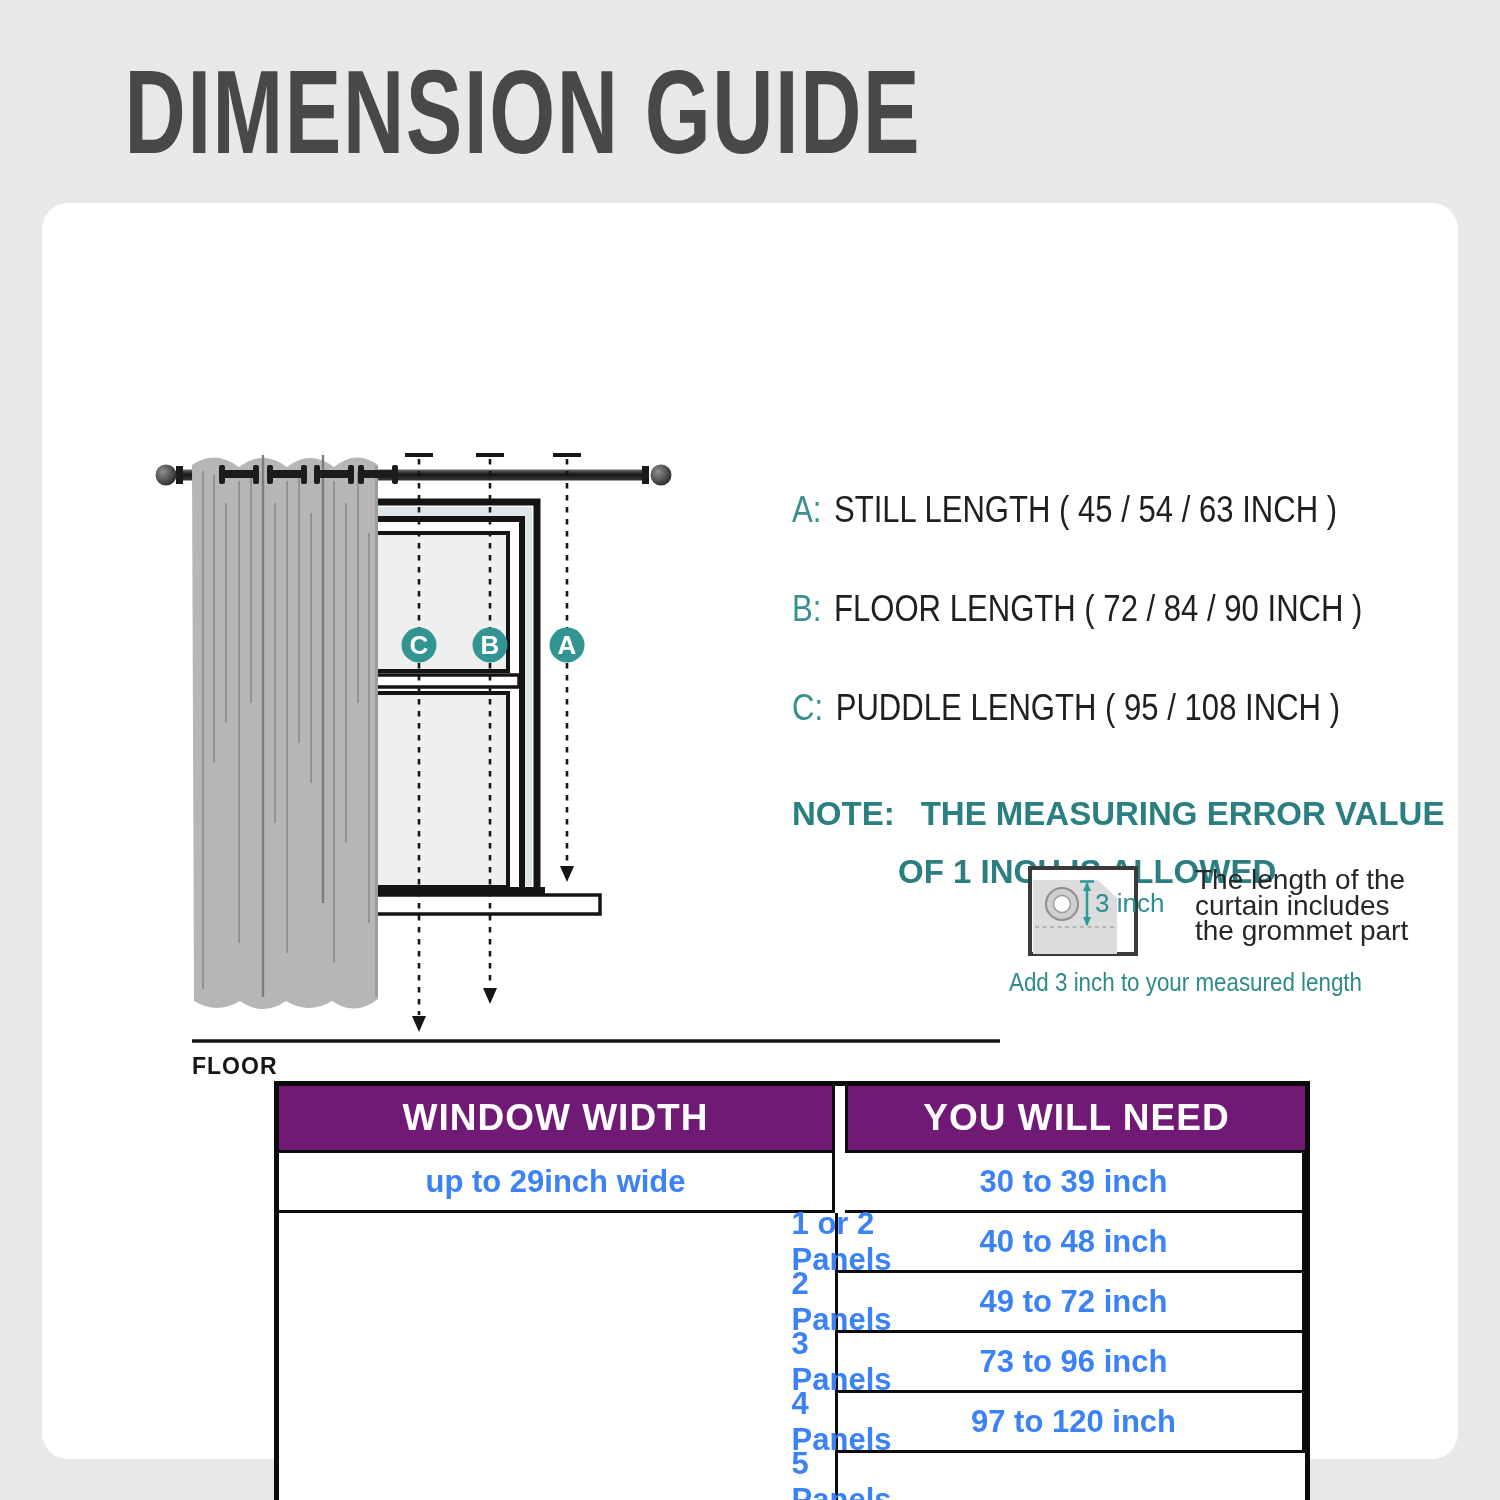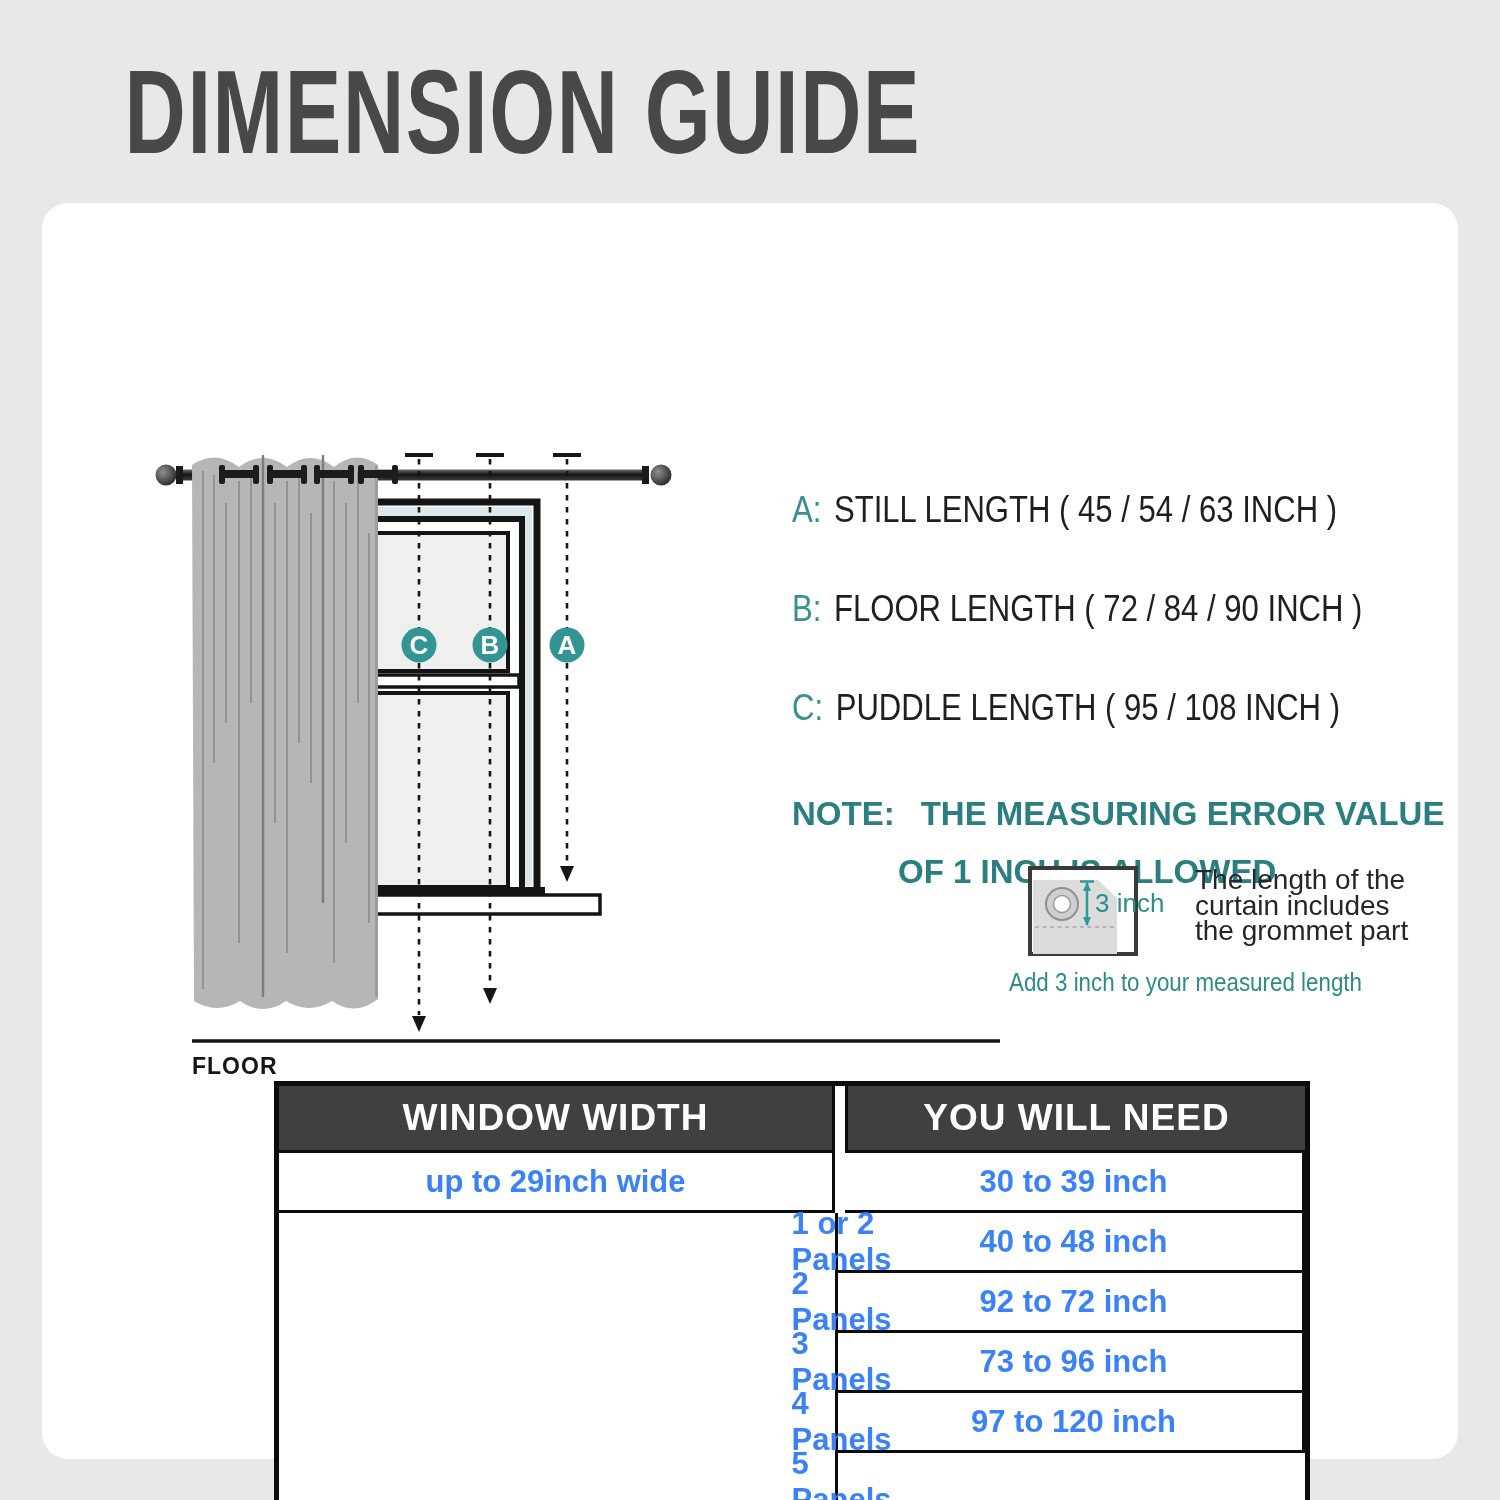--- a/index.html
+++ b/index.html
@@ -48,21 +48,21 @@
   .size-table{
     position:absolute;left:232px;top:878px;
     display:grid;grid-template-columns:556px 10px 460px;
     grid-template-rows:67px repeat(7,60px);
     border:5px solid #0c0c0c;background:#ffffff;
   }
   .cell{display:flex;align-items:center;justify-content:center;}
   .c-left{border-right:3.5px solid #0c0c0c;border-bottom:3px solid #0c0c0c;}
   .c-right{border-left:3.5px solid #0c0c0c;border-bottom:3px solid #0c0c0c;}
   .c-spacer{background:#ffffff;}
-  .c-head{background:#404040;color:#fdfdfd;font-size:37px;font-weight:700;letter-spacing:1px;}
+  .c-head{background:#701a75;color:#fdfdfd;font-size:37px;font-weight:700;letter-spacing:1px;}
   .c-data{font-size:31px;font-weight:600;color:#3b82f6;}
 </style>
 </head>
 <body>
 
 <div class="title-wrap">
   <span class="title">DIMENSION GUIDE</span>
 </div>
 
 <div class="card">
@@ -217,21 +217,21 @@
     <div class="cell c-spacer"></div>
 
     <div class="cell c-left c-data">30 to 39 inch</div>
     <div class="cell c-spacer"></div>
     <div class="cell c-right c-data">1 or 2 Panels</div>
 
     <div class="cell c-left c-data">40 to 48 inch</div>
     <div class="cell c-spacer"></div>
     <div class="cell c-right c-data">2 Panels</div>
 
-    <div class="cell c-left c-data">92 to 72 inch</div>
+    <div class="cell c-left c-data">49 to 72 inch</div>
     <div class="cell c-spacer"></div>
     <div class="cell c-right c-data">3 Panels</div>
 
     <div class="cell c-left c-data">73 to 96 inch</div>
     <div class="cell c-spacer"></div>
     <div class="cell c-right c-data">4 Panels</div>
 
     <div class="cell c-left c-data">97 to 120 inch</div>
     <div class="cell c-spacer"></div>
     <div class="cell c-right c-data">5 Panels</div>

